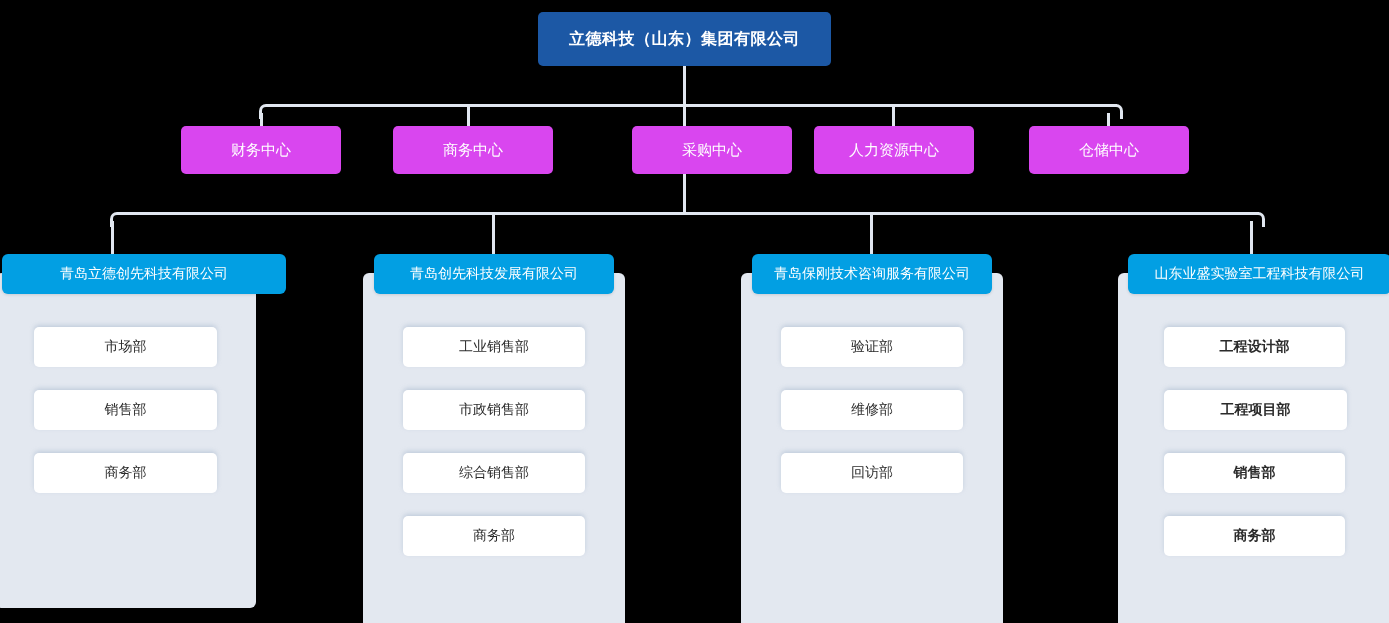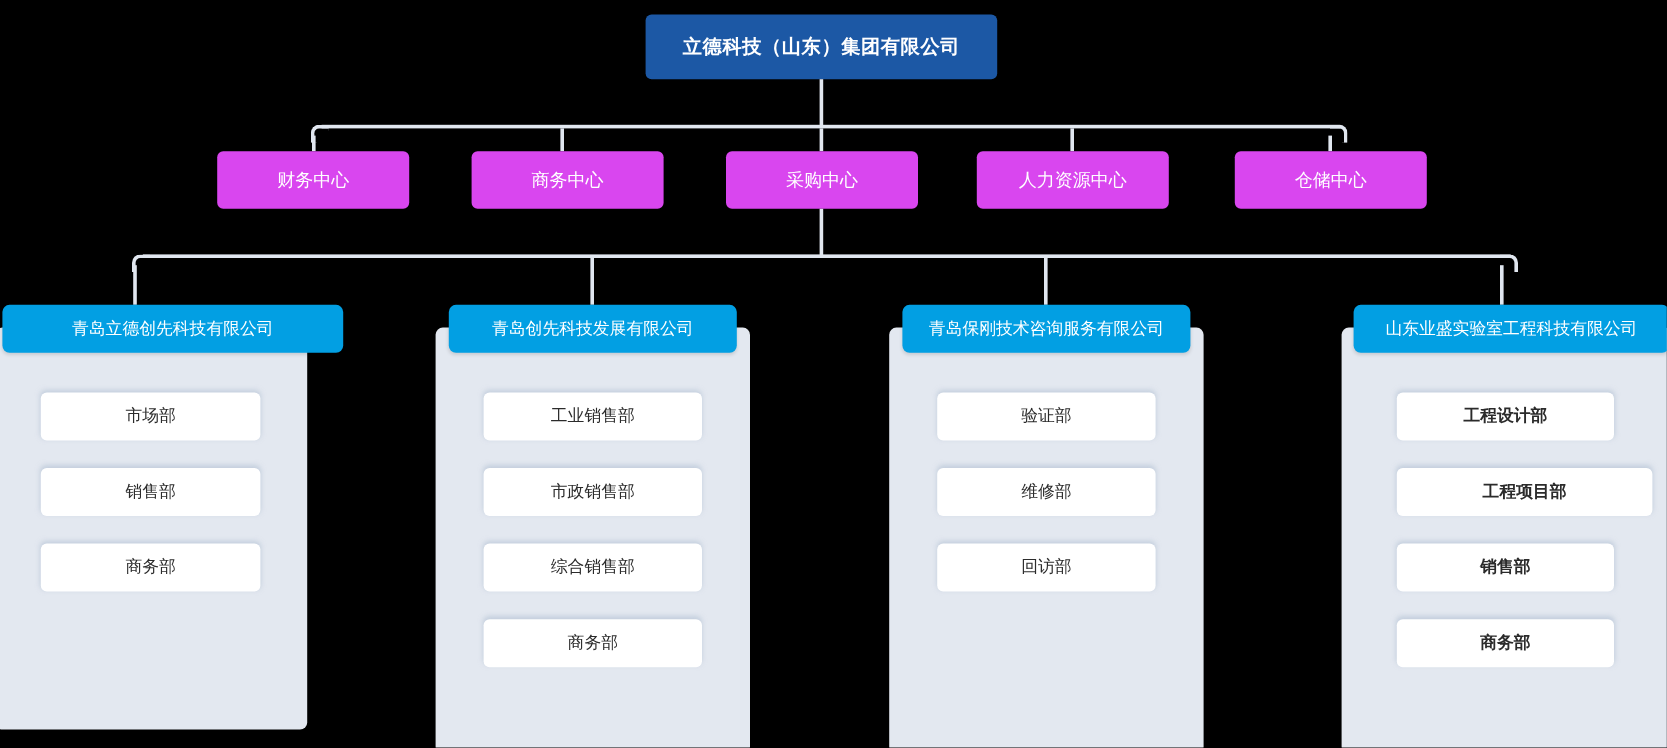--- a/index.html
+++ b/index.html
@@ -74,21 +74,21 @@
   <div class="conn conn-v" style="left:683px;top:107px;height:19px;"></div>
   <div class="conn conn-v" style="left:892px;top:107px;height:19px;"></div>
   <div class="conn conn-v" style="left:1107px;top:113px;height:13px;"></div>
 
   <div class="l2-node" style="left:181px;width:160px;">
     <span>财务中心</span>
   </div>
   <div class="l2-node" style="left:393px;width:160px;">
     <span>商务中心</span>
   </div>
-  <div class="l2-node" style="left:605px;width:160px;">
+  <div class="l2-node" style="left:632px;width:160px;">
     <span>采购中心</span>
   </div>
   <div class="l2-node" style="left:814px;width:160px;">
     <span>人力资源中心</span>
   </div>
   <div class="l2-node" style="left:1029px;width:160px;">
     <span>仓储中心</span>
   </div>
 
   <div class="conn conn-v" style="left:683px;top:174px;height:40px;"></div>
@@ -161,21 +161,21 @@
 
   <div class="group" style="left:1118px;top:254px;width:275px;">
     <div class="group-panel" style="width:275px;height:355px;"></div>
     <div class="group-header" style="left:10px;width:263px;">
       <span>山东业盛实验室工程科技有限公司</span>
     </div>
     <div class="dept-list" style="left:46px;width:181px;font-weight:bold;">
       <div class="dept-item" style="width:181px;">
         <span>工程设计部</span>
       </div>
-      <div class="dept-item" style="width:213px;">
+      <div class="dept-item" style="width:183px;">
         <span>工程项目部</span>
       </div>
       <div class="dept-item" style="width:181px;">
         <span>销售部</span>
       </div>
       <div class="dept-item" style="width:181px;">
         <span>商务部</span>
       </div>
     </div>
   </div>

